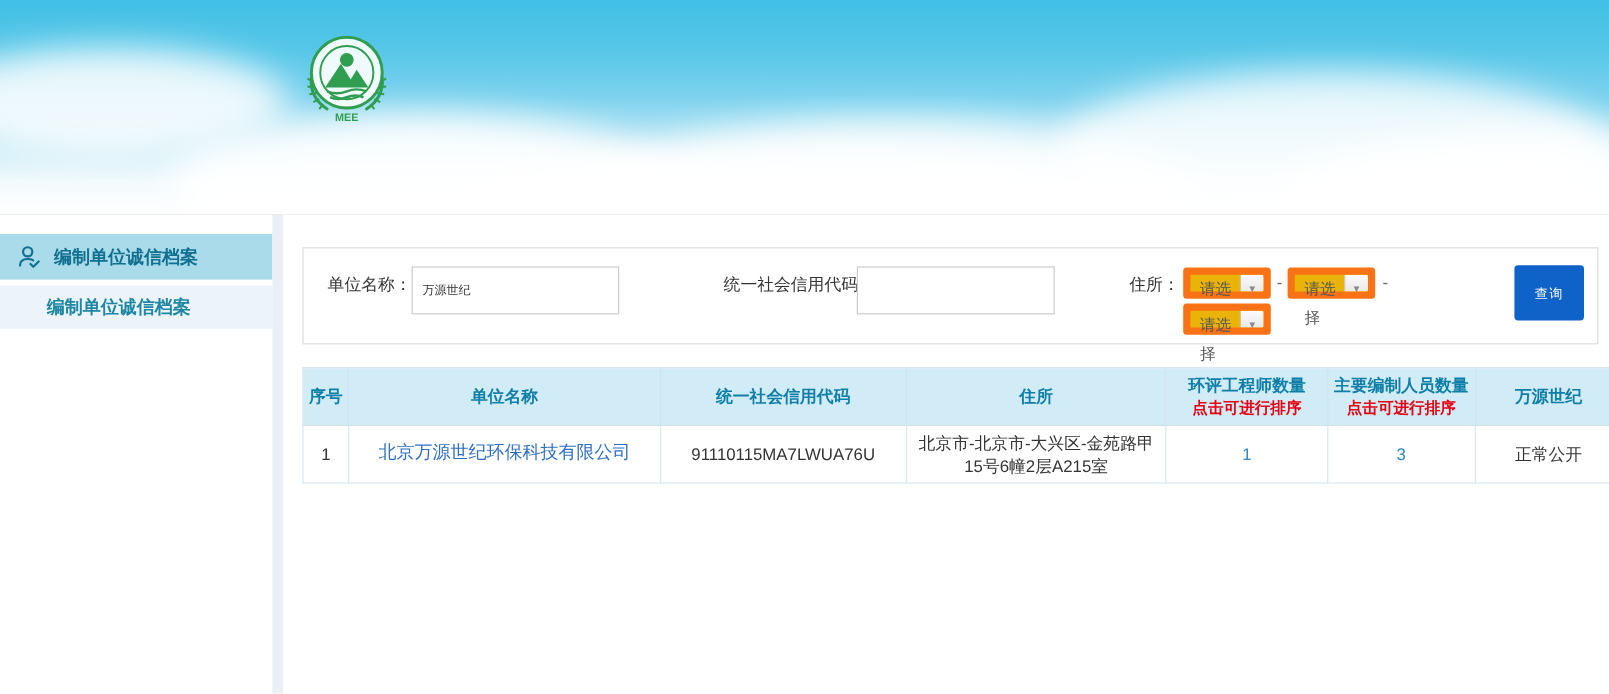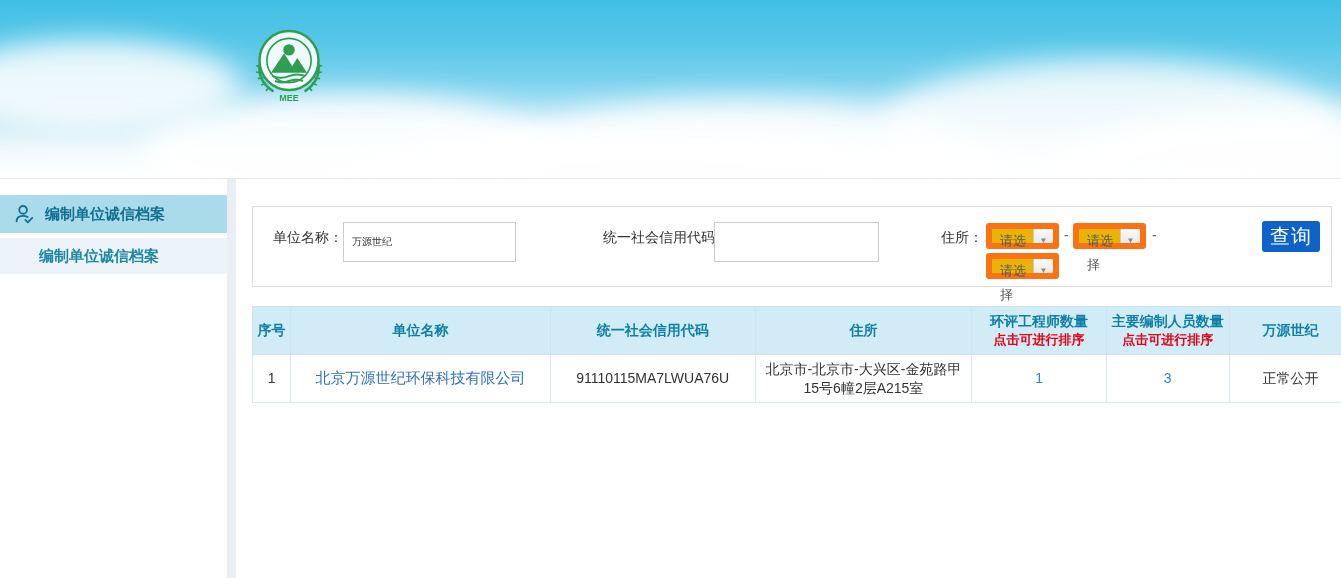--- a/index.html
+++ b/index.html
@@ -81,22 +81,22 @@
     background: linear-gradient(180deg, #fbfbfb, #e9e9e9);
     color: #8a8a8a; font-size: 8px; text-align: center; line-height: 24px;
   }
   .dd1 { left: 733px; top: 16px; }
   .dd2 { left: 820px; top: 16px; }
   .dd3 { left: 733px; top: 46px; }
   .dash { position: absolute; top: 20px; font-size: 14px; color: #666; }
   .dash1 { left: 811px; }
   .dash2 { left: 899px; }
   .query-btn {
-    position: absolute; right: 11px; top: 14px; width: 58px; height: 31px;
-    background: #0f63c8; color: #ffffff; font-size: 20px; border: none;
+    position: absolute; right: 11px; top: 14px; width: 58px; height: 46px;
+    background: #0f63c8; color: #ffffff; font-size: 11px; border: none;
     border-radius: 3px; cursor: pointer; letter-spacing: 1px;
     font-family: Liberation Serif, serif;
   }
 
   
   .result-table {
     width: 1192px; margin-top: 19px; border-collapse: collapse; table-layout: fixed;
   }
   .result-table th {
     background: #d2ecf7; color: #0f7fa8; font-size: 14px; font-weight: bold;

